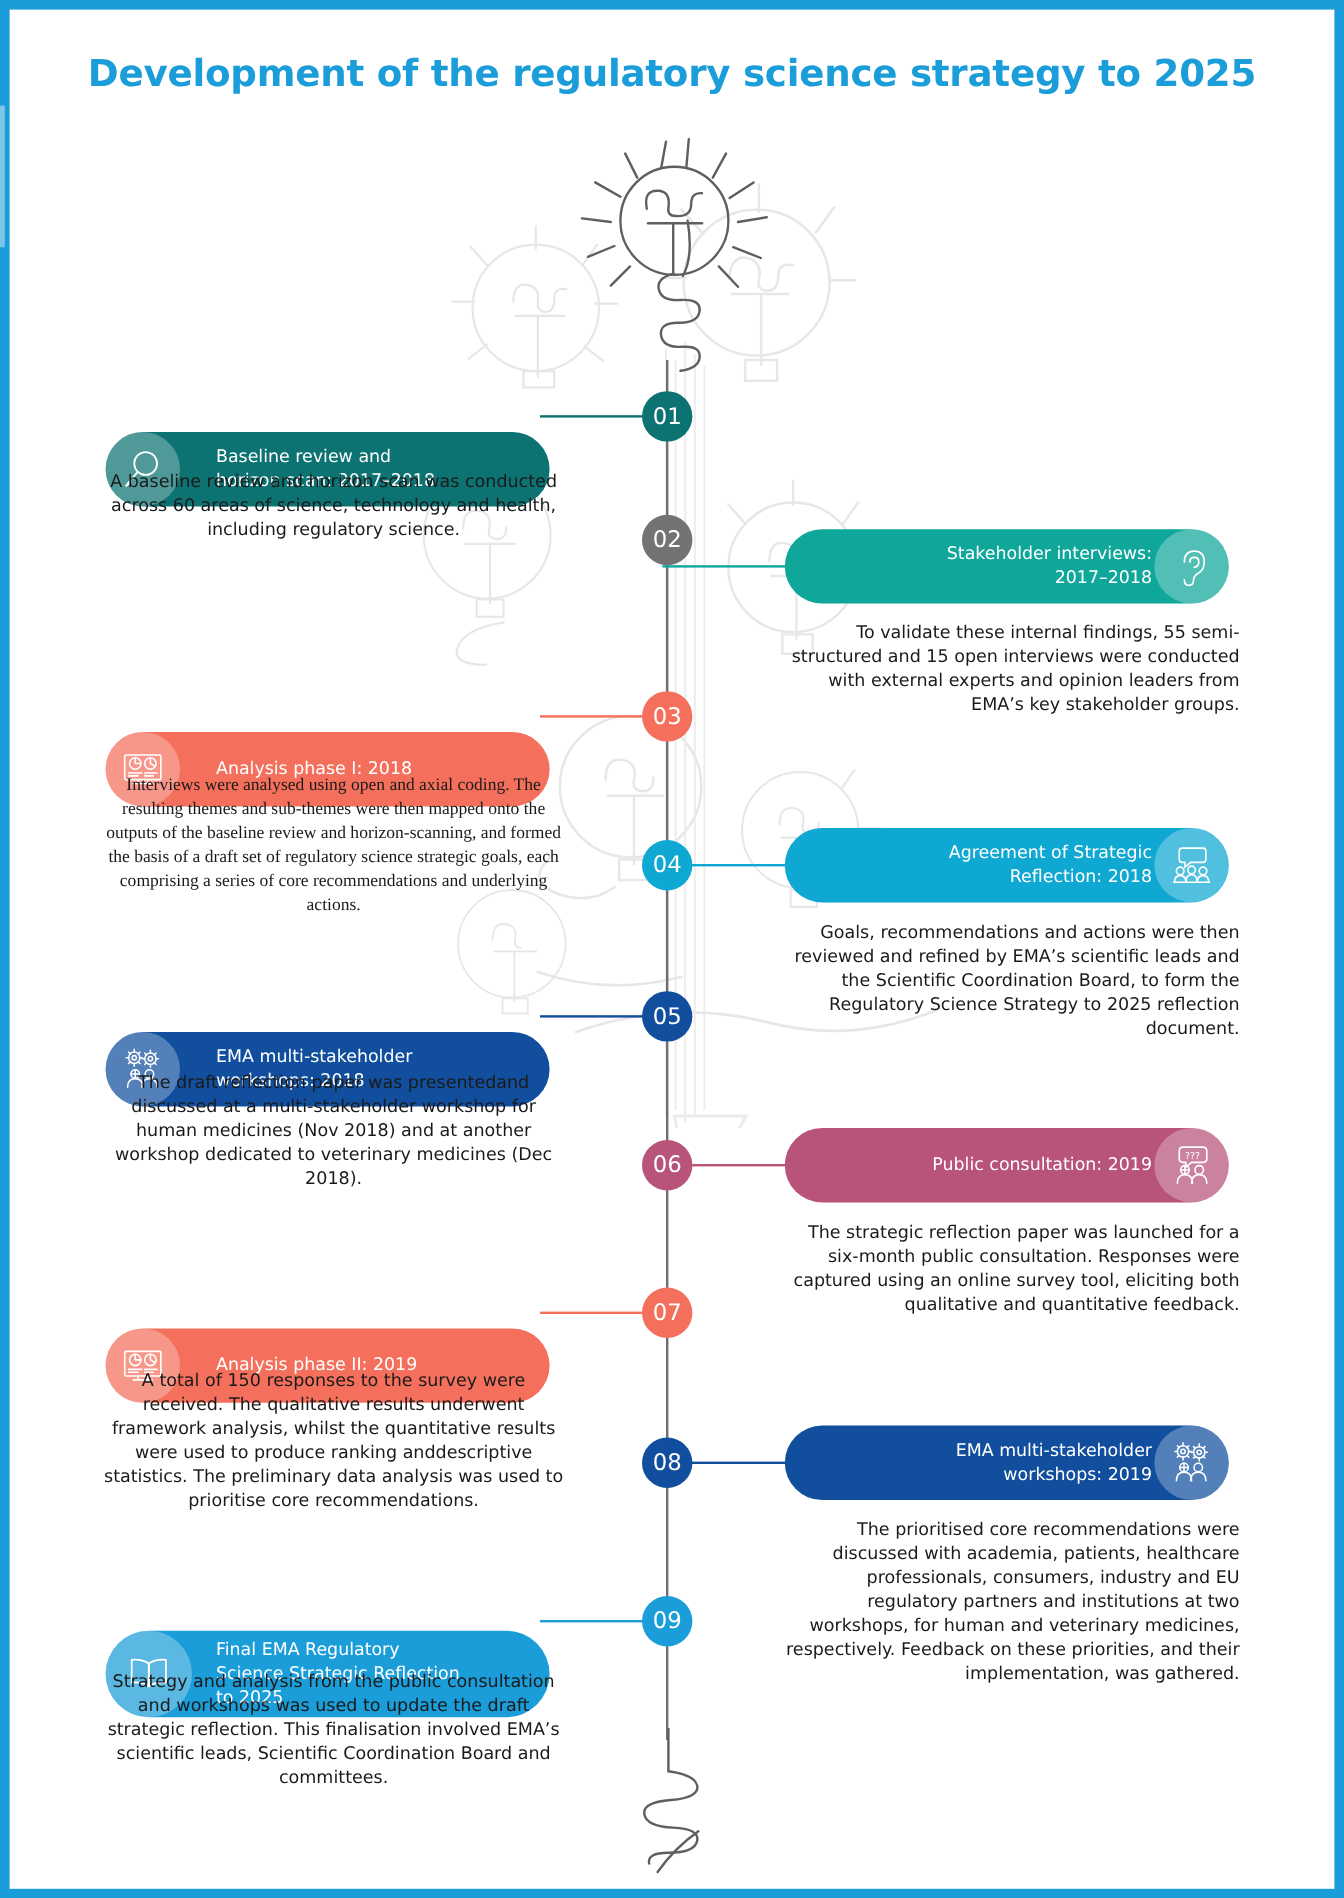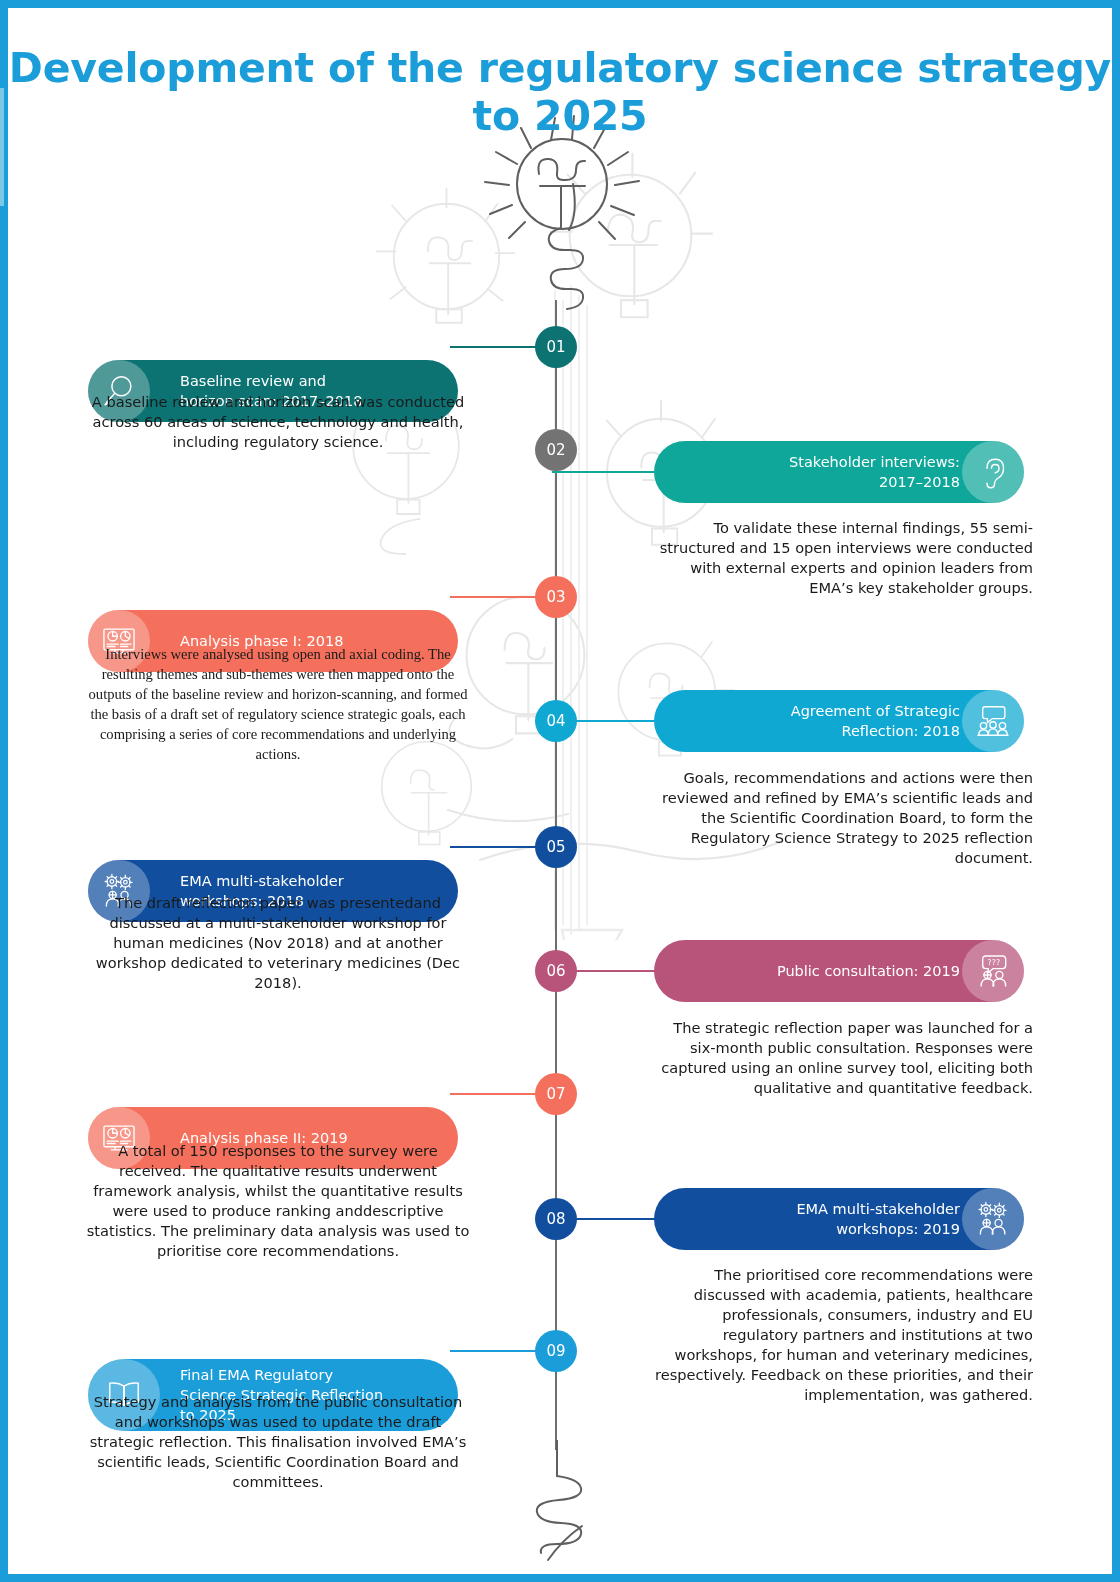--- a/index.html
+++ b/index.html
@@ -36,21 +36,21 @@
     z-index: 1;
     opacity: 1;
     pointer-events: none;
   }
 
   
   .title {
     position: absolute;
     left: 0; right: 0; top: 44px;
     text-align: center;
-    font-size: 41px;
+    font-size: 31px;
     font-weight: bold;
     color: #1b9dd9;
     letter-spacing: -0.2px;
     z-index: 12;
   }
 
   
   .spine {
     position: absolute;
     left: 555px; top: 300px;
@@ -60,21 +60,21 @@
   }
   .bulb-top { position: absolute; left: 455px; top: 112px; width: 215px; height: 200px; z-index: 6; }
   .coil-bottom { position: absolute; left: 520px; top: 1440px; width: 80px; height: 130px; z-index: 6; }
 
   
   .node {
     position: absolute;
     width: 42px; height: 42px;
     border-radius: 50%;
     color: #fff;
-    font-size: 15px;
+    font-size: 19px;
     display: flex;
     align-items: center;
     justify-content: center;
     z-index: 14;
     left: 535px;
   }
 
   
   .connector { position: absolute; height: 2px; z-index: 8; }
 

